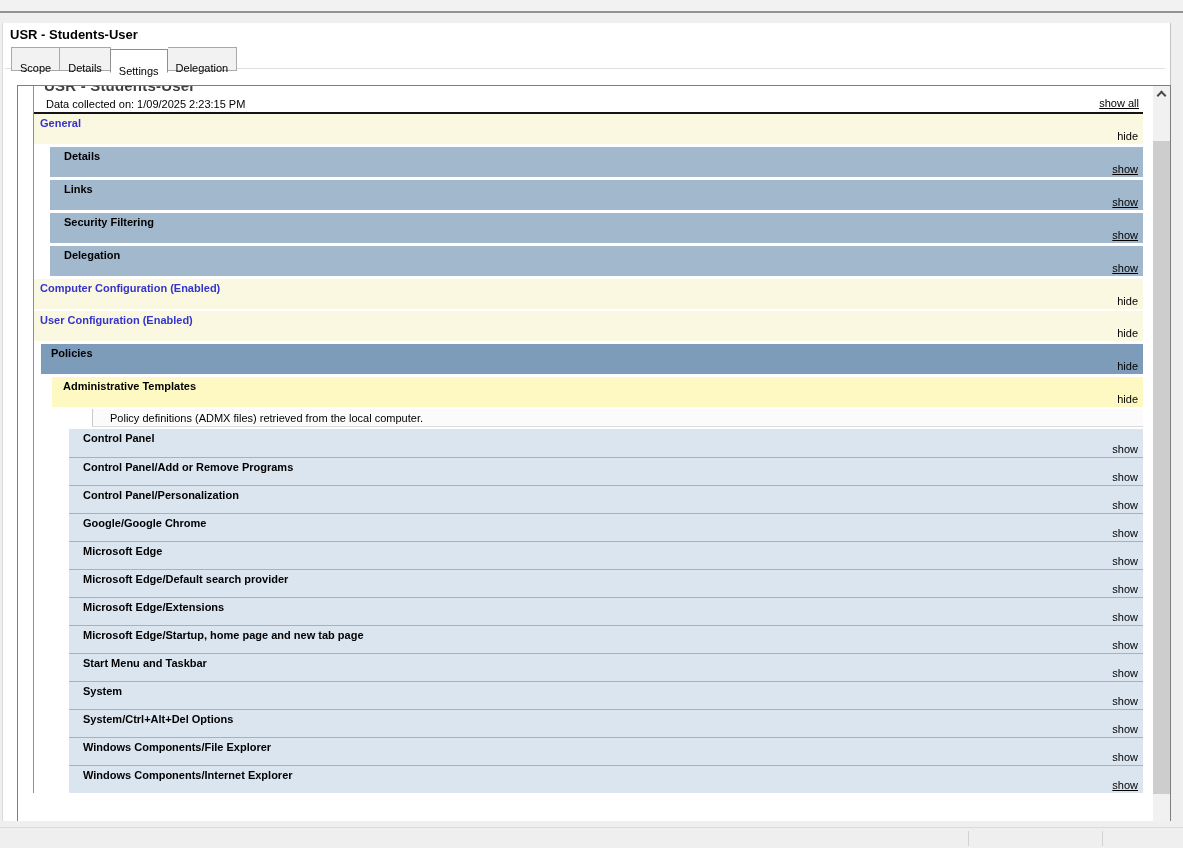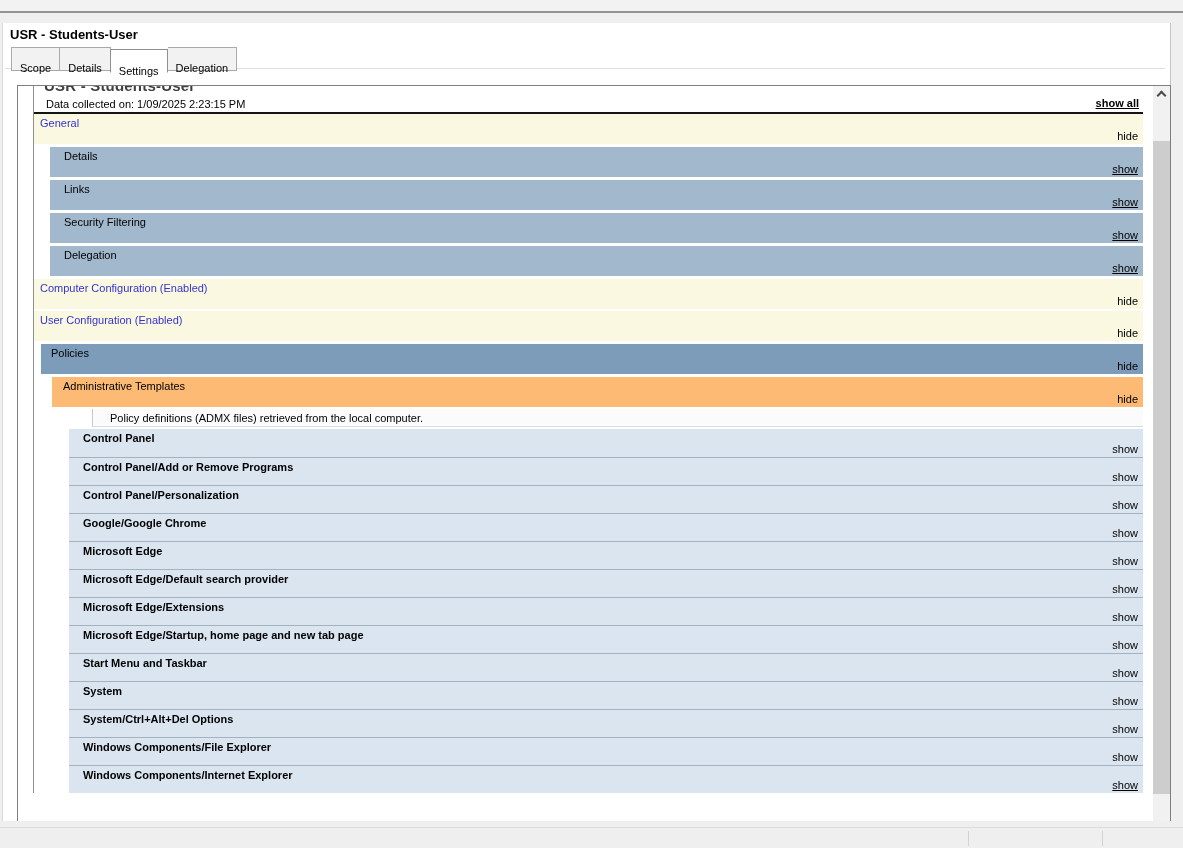--- a/index.html
+++ b/index.html
@@ -53,39 +53,39 @@
   .chev.down { transform:rotate(-45deg); margin-top:3px; }
   .sb-thumb { position:absolute; left:0; top:55px; width:17px; height:653px; background:#CDCDCD; }
 
   
   .report { position:absolute; left:15px; top:0; width:1110px; border-left:1px solid #8F8F8F; }
 
   .rpt-title { height:9px; overflow:hidden; }
   .rpt-title span { position:relative; top:-9px; display:inline-block; line-height:18px; font-size:15px; font-weight:bold; color:#3F3F3F; padding-left:10px; letter-spacing:.2px; }
 
   .collect-row { position:relative; height:19px; line-height:19px; font-size:11px; padding-left:12px; border-bottom:2px solid #141414; }
-  .show-all { position:absolute; right:4px; bottom:2px; font-size:11px; font-weight:bold; text-decoration:underline; line-height:13px; cursor:pointer; }
+  .show-all { position:absolute; right:4px; bottom:2px; font-size:11px; font-weight:normal; text-decoration:underline; line-height:13px; cursor:pointer; }
 
   .band { position:relative; height:30px; margin-bottom:3px; }
-  .band .lbl { position:absolute; top:3px; left:6px; font-size:11px; font-weight:normal; }
+  .band .lbl { position:absolute; top:3px; left:6px; font-size:11px; font-weight:bold; }
   .band .tgl { position:absolute; bottom:2px; right:5px; font-size:11px; cursor:pointer; }
 
   .band.yellow { background:#FBF8E2; }
   .band.yellow .lbl { color:#3333CC; }
 
   .band.blue { background:#A2B8CD; }
   .band.blue .lbl { left:14px; }
   .band.blue .tgl { text-decoration:underline; }
 
   .indent1 { margin-left:16px; }
 
   .band.darkblue { background:#7C9CBA; margin-left:7px; }
   .band.darkblue .lbl { left:10px; }
 
-  .band.midblue { background:#fdba74; margin-left:18px; margin-bottom:2px; }
+  .band.midblue { background:#fef9c3; margin-left:18px; margin-bottom:2px; }
   .band.midblue .lbl { left:11px; }
 
   .note-row {
     margin-left:58px; margin-bottom:2px; height:18px; line-height:18px;
     background:#FBFBFB; border-left:1px solid #C9C9C9; border-bottom:1px solid #DCDCDC;
     font-size:11px; padding-left:17px;
   }
   .note-row.first { margin-top:2px; }
 
   .catlist { margin-left:35px; margin-top:2px; }

